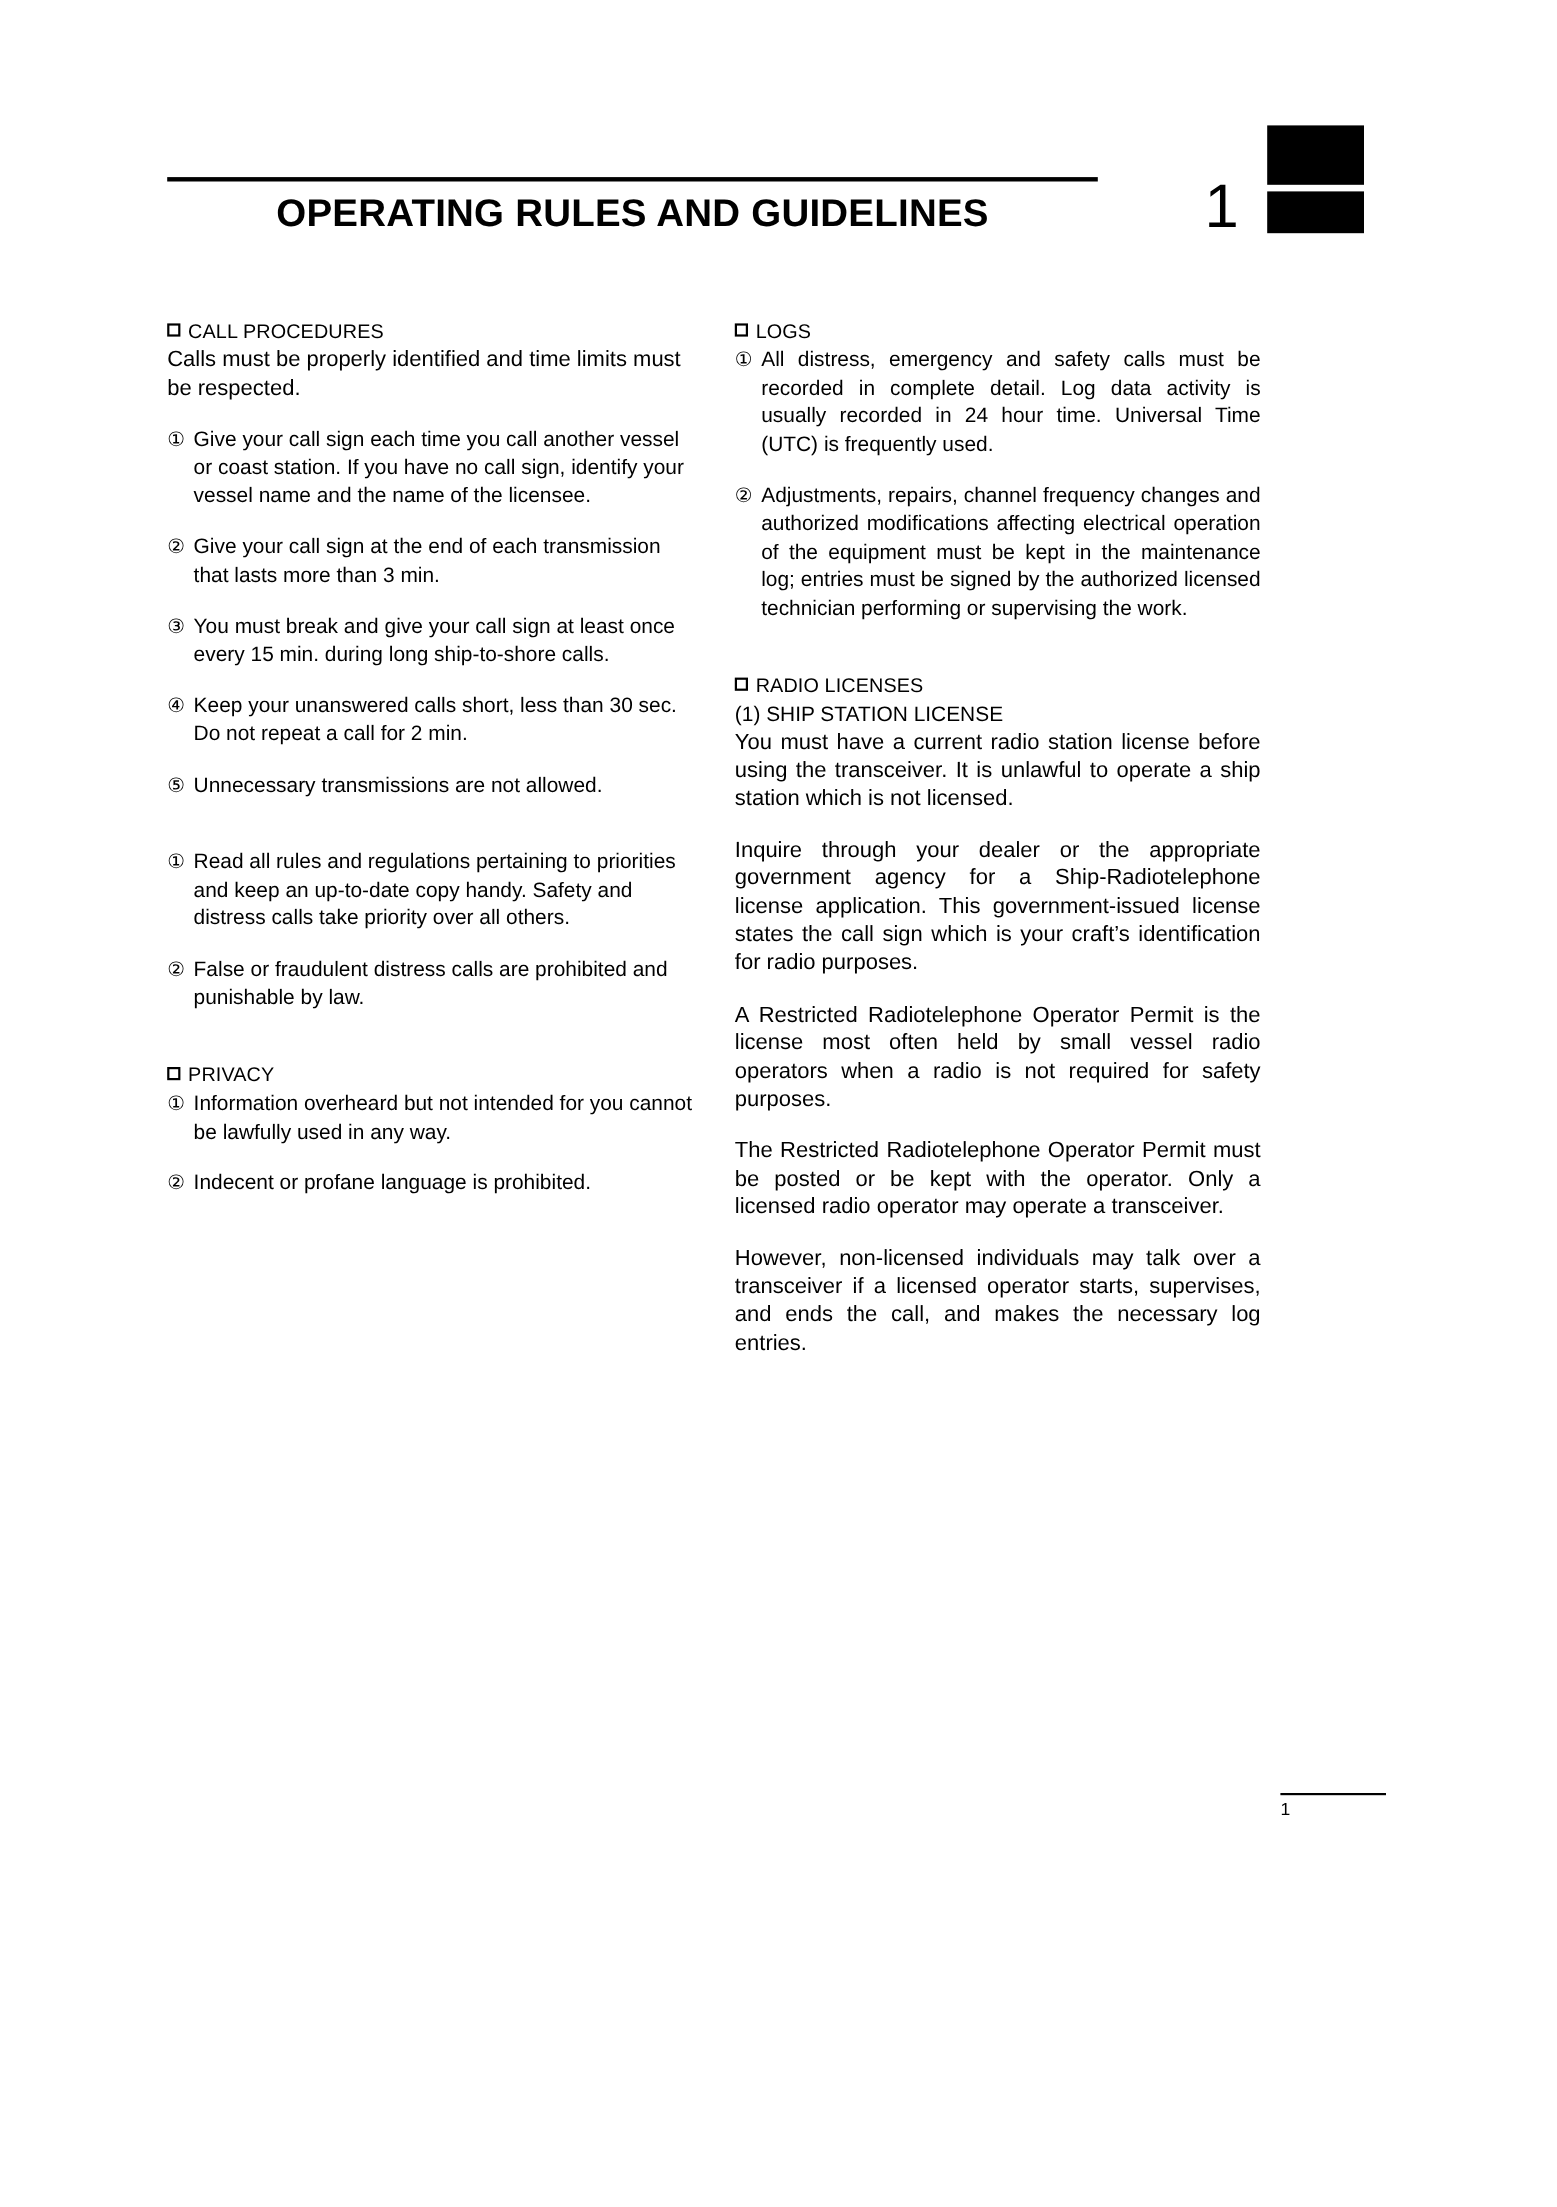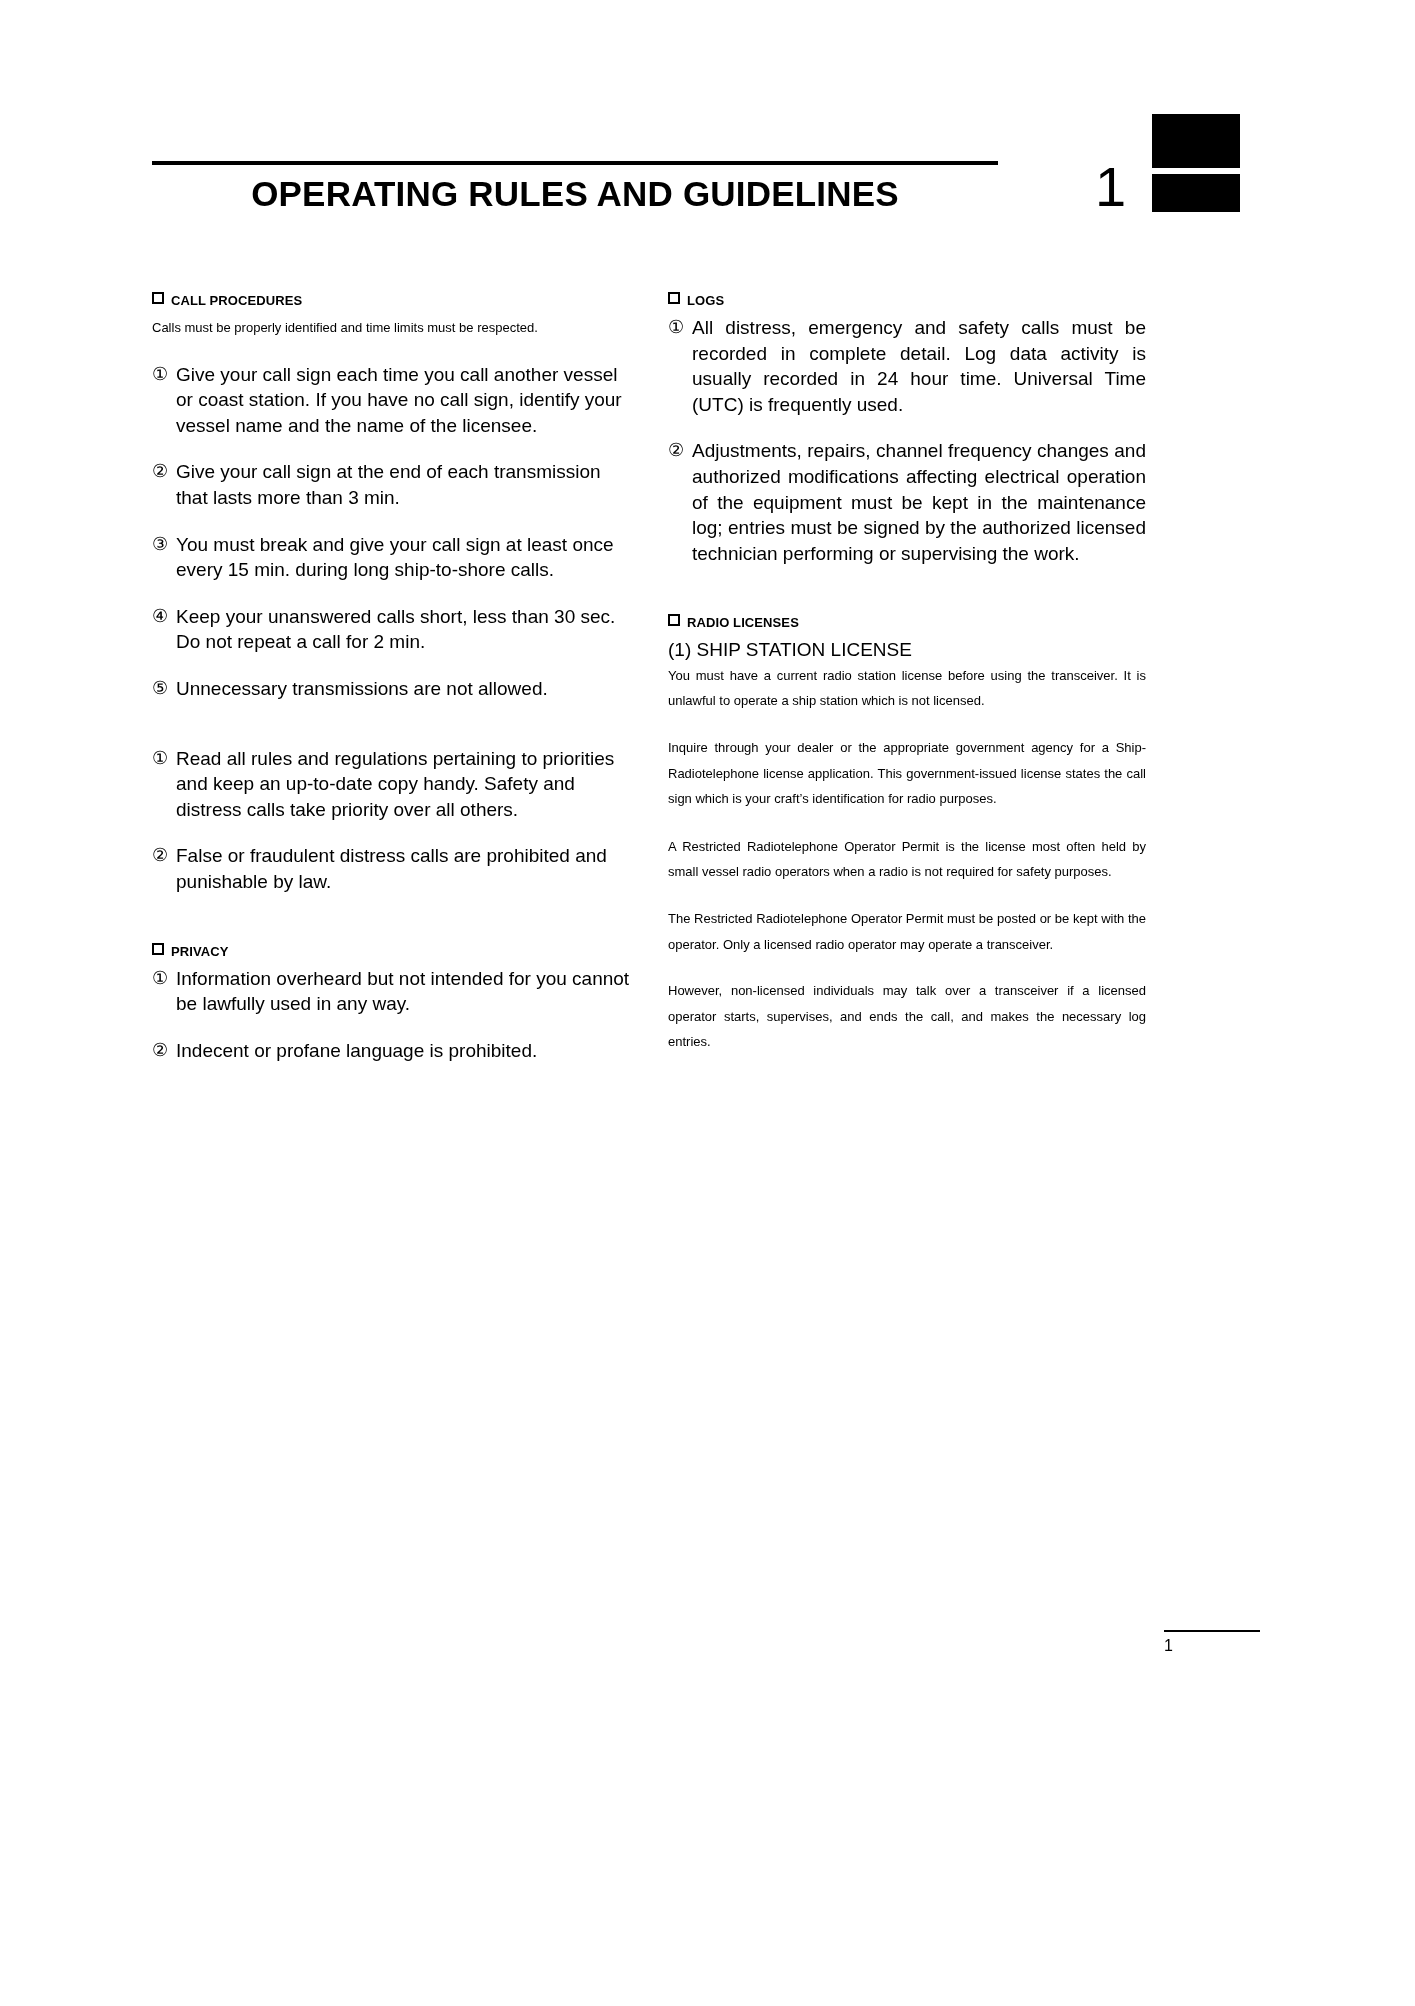--- a/index.html
+++ b/index.html
@@ -82,22 +82,22 @@
     top: 0;
     width: 478px;
   }
   .col-left  { left: 152px; }
   .col-right { left: 668px; }
 
   
   .section { margin: 0; }
 
   .section-heading {
-    font-size: 13px;
-    font-weight: bold;
+    font-size: 18px;
+    font-weight: normal;
     line-height: 26px;
     margin: 0 0 1px 0;
     letter-spacing: 0.1px;
   }
   .section-heading .bullet-sq {
     display: inline-block;
     width: 12px;
     height: 12px;
     border: 2.2px solid #000;
     background: #fff;
@@ -106,21 +106,21 @@
     box-sizing: border-box;
   }
   .subheading {
     font-size: 19px;
     font-weight: normal;
     line-height: 25.5px;
     margin: 0;
   }
 
   p.para {
-    font-size: 13px;
+    font-size: 20px;
     line-height: 25.6px;
     margin: 0;
     text-align: left;
   }
   p.para.justify { text-align: justify; text-justify: inter-word; }
   p.para.gap     { margin-top: 21px; }
 
   
   .numitem {
     position: relative;

